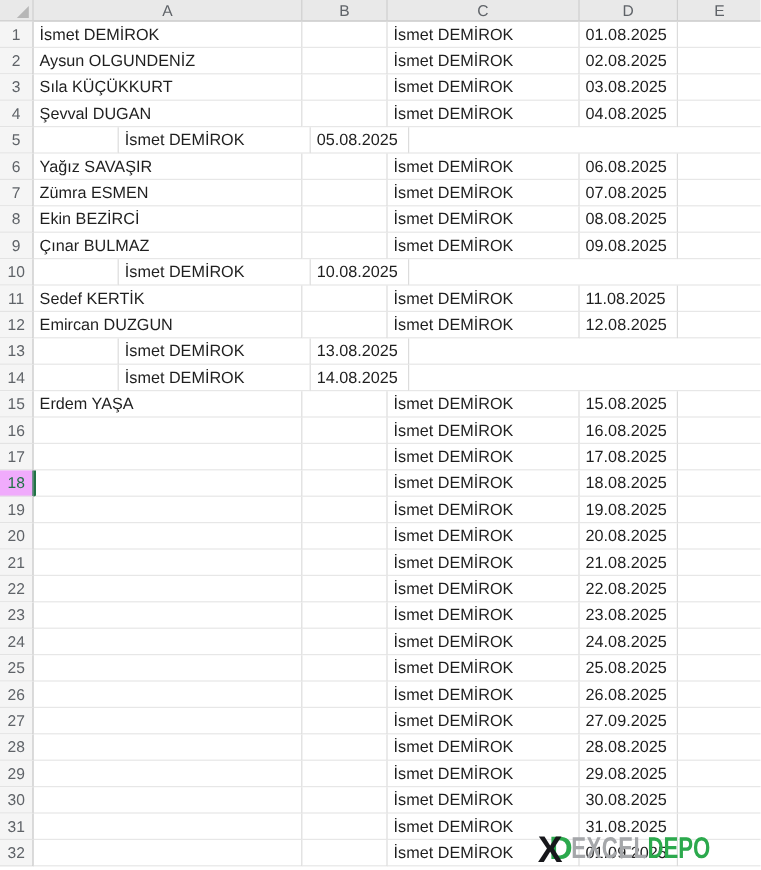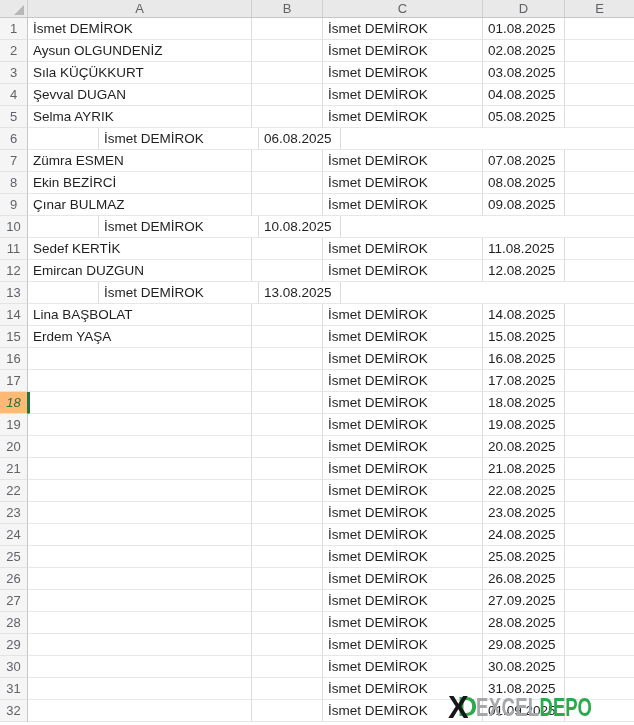--- a/index.html
+++ b/index.html
@@ -30,21 +30,21 @@
   }
   .hA{width:224px}.hB{width:71px}.hC{width:160px}.hD{width:82px}.hE{flex:1;border-right:none;}
   
   .row{display:flex;height:22px;}
   .rn{
     width:28px;background:#F5F5F5;border-right:1px solid var(--hdr-border);
     border-bottom:1px solid #E3E3E3;color:#5F6368;font-size:13px;
     display:flex;align-items:center;justify-content:center;
   }
   .rn.sel{
-    background:#fdba74;color:var(--accent);border-right:1px solid var(--accent);font-style:italic;
+    background:#f0abfc;color:var(--accent);border-right:1px solid var(--accent);
   }
   .cell{
     border-right:1px solid var(--grid-v);border-bottom:1px solid var(--grid-h);
     font-size:13.5px;color:#1F1F1F;padding-left:5px;
     display:flex;align-items:center;white-space:nowrap;overflow:hidden;
   }
   .ca{width:224px}.cb{width:71px}.cc{width:160px}.cd{width:82px}
   .ce{flex:1;border-right:none;}
   .ca.sel-left{border-left:2px solid var(--accent);padding-left:3px;}
   
@@ -102,28 +102,28 @@
       <div class="row">
         <div class="rn">4</div>
         <div class="cell ca">Şevval DUGAN</div>
         <div class="cell cb"></div>
         <div class="cell cc">İsmet DEMİROK</div>
         <div class="cell cd">04.08.2025</div>
         <div class="cell ce"></div>
       </div>
       <div class="row">
         <div class="rn">5</div>
-        <div class="cell ca">Selma AYRIK</div>
         <div class="cell cb"></div>
         <div class="cell cc">İsmet DEMİROK</div>
         <div class="cell cd">05.08.2025</div>
         <div class="cell ce"></div>
       </div>
       <div class="row">
         <div class="rn">6</div>
+        <div class="cell ca">Yağız SAVAŞIR</div>
         <div class="cell cb"></div>
         <div class="cell cc">İsmet DEMİROK</div>
         <div class="cell cd">06.08.2025</div>
         <div class="cell ce"></div>
       </div>
       <div class="row">
         <div class="rn">7</div>
         <div class="cell ca">Zümra ESMEN</div>
         <div class="cell cb"></div>
         <div class="cell cc">İsmet DEMİROK</div>
@@ -171,21 +171,20 @@
       </div>
       <div class="row">
         <div class="rn">13</div>
         <div class="cell cb"></div>
         <div class="cell cc">İsmet DEMİROK</div>
         <div class="cell cd">13.08.2025</div>
         <div class="cell ce"></div>
       </div>
       <div class="row">
         <div class="rn">14</div>
-        <div class="cell ca">Lina BAŞBOLAT</div>
         <div class="cell cb"></div>
         <div class="cell cc">İsmet DEMİROK</div>
         <div class="cell cd">14.08.2025</div>
         <div class="cell ce"></div>
       </div>
       <div class="row">
         <div class="rn">15</div>
         <div class="cell ca">Erdem YAŞA</div>
         <div class="cell cb"></div>
         <div class="cell cc">İsmet DEMİROK</div>

